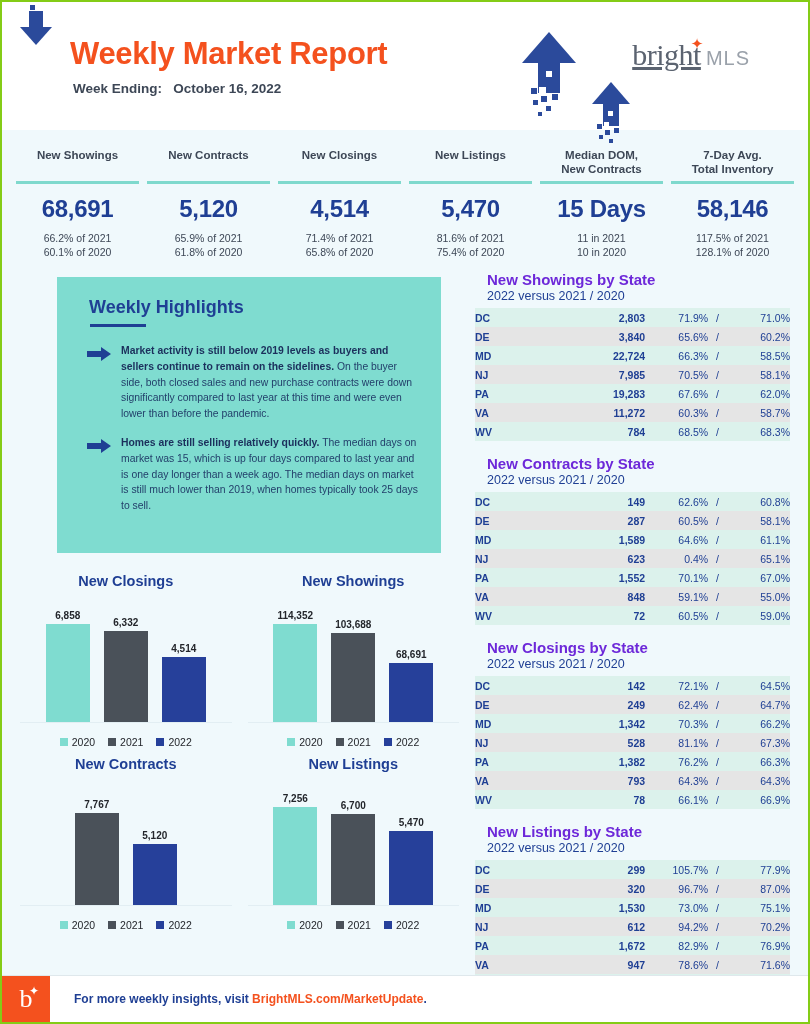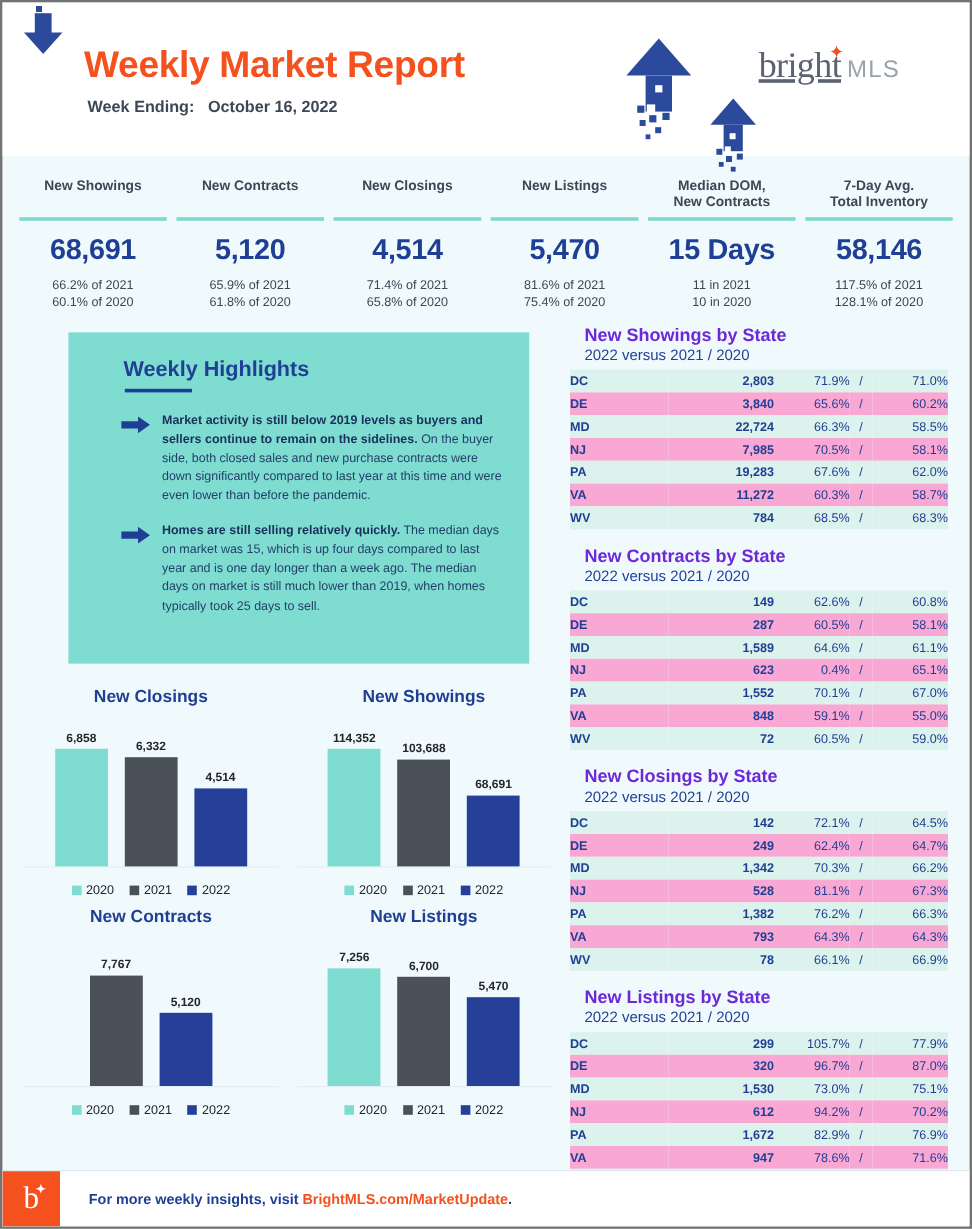--- a/index.html
+++ b/index.html
@@ -6,21 +6,21 @@
   body{
     width:810px;height:1024px;
     background:#ffffff;
     font-family:"Liberation Sans", sans-serif;
     overflow:hidden;
   }
   .page{
     position:relative;
     width:810px;height:1024px;
     box-sizing:border-box;
-    border:2px solid #737373;
+    border:2px solid #84cc16;
     background:#F0F9FC;
     overflow:hidden;
   }
 
   
   .header{
     position:relative;
     height:128px;
     background:#ffffff;
   }
@@ -108,21 +108,21 @@
   
   .columns{display:flex;padding:0 10px;}
   .col-left{width:455px;}
   .col-right{width:315px;padding-left:8px;}
 
   
   .highlights{
     margin:6px 0 0 45px;
     width:384px;
     background:#7FDCD0;
-    padding:20px 22px 26px 34px;
+    padding:20px 22px 26px 20px;
     box-sizing:border-box;
   }
   .hl-title{
     color:#1F3F94;
     font-size:18px;
     font-weight:bold;
     margin:0 0 6px 12px;
   }
   .hl-underline{
     width:56px;height:3px;background:#1F3F94;
@@ -206,21 +206,21 @@
     font-size:10.5px;
     color:#1F3F94;
     padding:3.5px 0;
   }
   .st-state{font-weight:bold;width:26%;padding-left:12px;}
   .st-count{font-weight:bold;text-align:right;width:28%;}
   .st-p1{text-align:right;width:20%;padding-right:4px;}
   .st-slash{text-align:center;width:6%;}
   .st-p2{text-align:right;width:20%;padding-right:24px;}
   .row-a{background:#DCF2EC;}
-  .row-b{background:#f9a8d4;}
+  .row-b{background:#e5e5e5;}
 
   
   .footer{
     position:absolute;
     left:0;bottom:0;
     width:806px;
     height:46px;
     background:#ffffff;
     border-top:1px solid #dfe8ec;
     display:flex;align-items:center;

